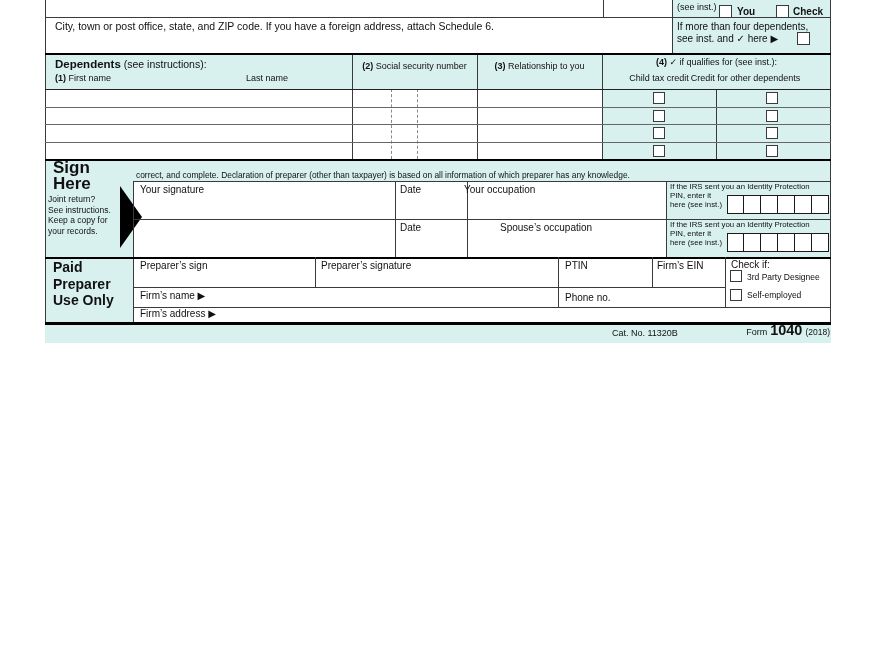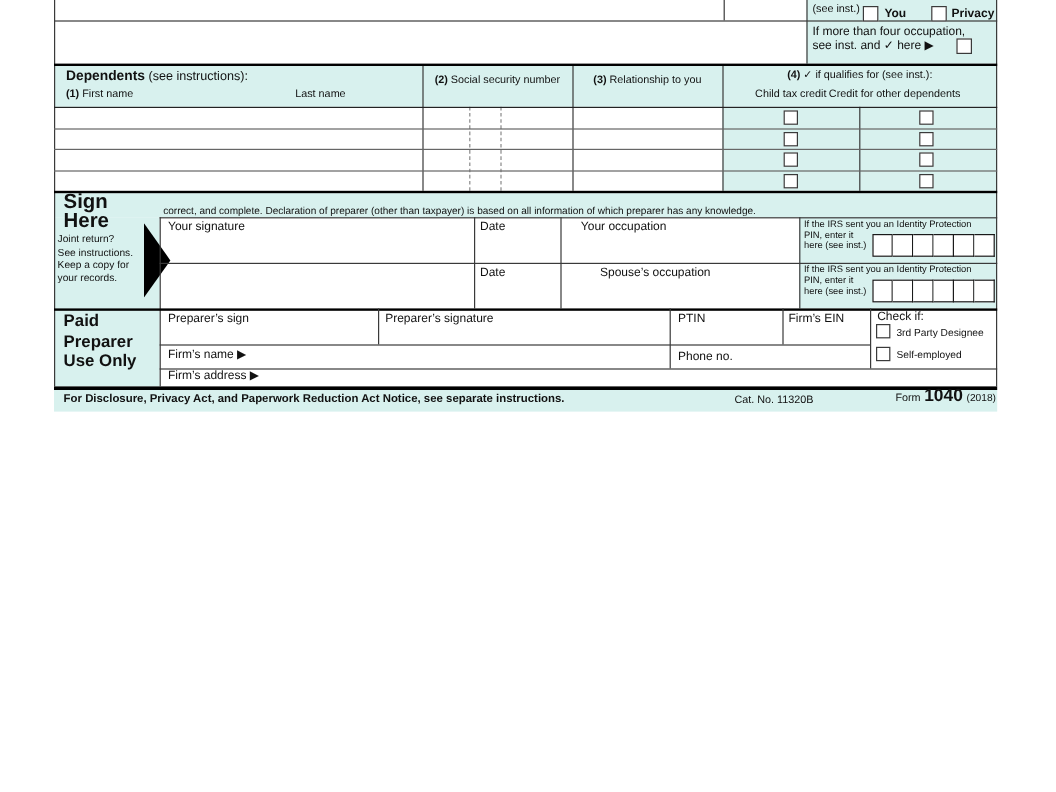--- a/index.html
+++ b/index.html
@@ -39,24 +39,25 @@
   <div class="vl" style="left:830px;top:0;height:322px"></div>
   <div class="vl" style="left:603px;top:0;height:17px"></div>
   <div class="vl" style="left:672px;top:0;height:53px"></div>
   <div class="hl" style="left:45px;top:17px;width:786px"></div>
 
   <div class="field" style="left:46px;top:0;width:556px;height:17px"></div>
   <span class="t" style="left:677px;top:3px;font-size:9px">(see inst.)</span>
   <div class="cb big" style="left:719px;top:5px"></div>
   <span class="t b" style="left:737px;top:6px;font-size:10px">You</span>
   <div class="cb big" style="left:776px;top:5px"></div>
-  <span class="t b" style="left:793px;top:6px;font-size:10px">Privacy</span>
-
+  <span class="t b" style="left:793px;top:6px;font-size:10px">Check</span>
+
+  <span class="t" style="left:55px;top:21px;font-size:10.5px">City, town or post office, state, and ZIP code. If you have a foreign address, attach Schedule 6.</span>
   <div class="field" style="left:46px;top:28px;width:625px;height:24px"></div>
-  <span class="t" style="left:677px;top:21px;font-size:10px">If more than four occupation,</span>
+  <span class="t" style="left:677px;top:21px;font-size:10px">If more than four dependents,</span>
   <span class="t" style="left:677px;top:33px;font-size:10px">see inst. and ✓ here ▶</span>
   <div class="cb big" style="left:797px;top:32px"></div>
   <div class="hl2" style="left:45px;top:53px;width:786px"></div>
 
   <span class="t" style="left:55px;top:58px;font-size:10.5px">
     <span class="b" style="font-size:11.5px">Dependents</span><span> (see instructions):</span>
   </span>
   <span class="t" style="left:55px;top:74px;font-size:9px">
     <span class="b">(1)</span><span> First name</span>
   </span>
@@ -131,21 +132,21 @@
   <div class="hl" style="left:133px;top:181px;width:698px"></div>
   <div class="vl" style="left:395px;top:181px;height:76px"></div>
   <div class="vl" style="left:467px;top:181px;height:76px"></div>
   <div class="vl" style="left:666px;top:181px;height:76px"></div>
   <div class="hl" style="left:133px;top:219px;width:698px"></div>
 
   <span class="t" style="left:140px;top:184px;font-size:10px">Your signature</span>
   <div class="field" style="left:134px;top:195px;width:260px;height:23px"></div>
   <span class="t" style="left:400px;top:184px;font-size:10px">Date</span>
   <div class="field" style="left:396px;top:195px;width:70px;height:23px"></div>
-  <span class="t" style="left:484px;top:184px;font-size:10px">Your occupation</span>
+  <span class="t" style="left:464px;top:184px;font-size:10px">Your occupation</span>
   <div class="field" style="left:468px;top:195px;width:197px;height:23px"></div>
   <span class="t" style="left:670px;top:183px;font-size:7.8px">If the IRS sent you an Identity Protection</span>
   <span class="t" style="left:670px;top:192px;font-size:7.8px">PIN, enter it</span>
   <span class="t" style="left:670px;top:201px;font-size:7.8px">here (see inst.)</span>
   <div class="pingrid" style="left:727px;top:194.5px">
     <div class="pc"></div>
       <div class="pc"></div>
       <div class="pc"></div>
       <div class="pc"></div>
       <div class="pc"></div>
@@ -199,21 +200,20 @@
 
   <span class="t" style="left:140px;top:290px;font-size:10px">Firm’s name ▶</span>
   <div class="field" style="left:225px;top:288px;width:330px;height:18px"></div>
   <span class="t" style="left:565px;top:292px;font-size:10px">Phone no.</span>
   <div class="field" style="left:620px;top:288px;width:104px;height:18px"></div>
   <span class="t" style="left:140px;top:307.5px;font-size:10px">Firm’s address ▶</span>
   <div class="field" style="left:235px;top:306px;width:595px;height:15px"></div>
 
   <div class="hl3" style="left:45px;top:322px;width:786px"></div>
 
-  <span class="t b" style="left:53px;top:327.5px;font-size:9.5px">For Disclosure, Privacy Act, and Paperwork Reduction Act Notice, see separate instructions.</span>
   <span class="t" style="left:612px;top:329px;font-size:9px">Cat. No. 11320B</span>
   <div style="position:absolute;left:690px;top:322px;width:140px;display:flex;justify-content:flex-end;align-items:baseline;gap:3px">
     <span style="font-size:9px">Form</span>
     <span class="b" style="font-size:14.5px">1040</span>
     <span style="font-size:8.5px">(2018)</span>
   </div>
 
 </div>
 
 </body></html>

